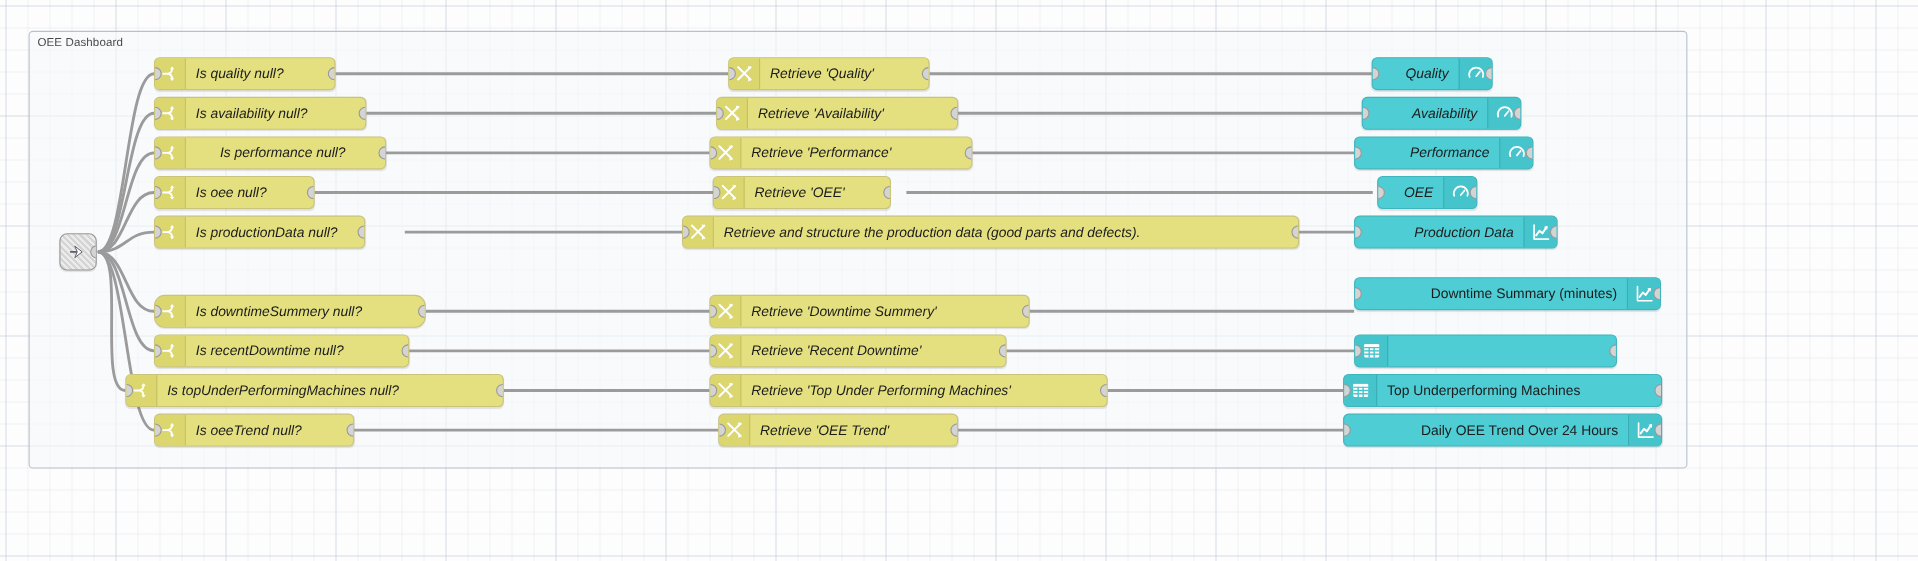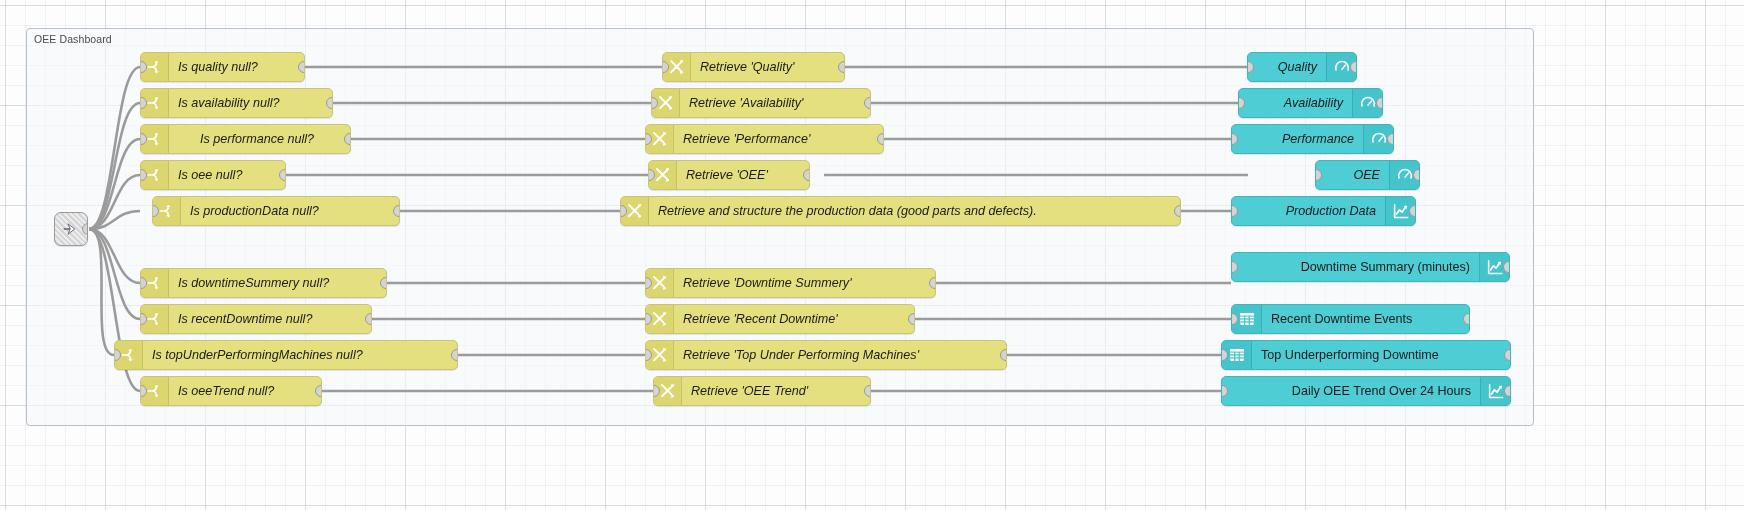--- a/index.html
+++ b/index.html
@@ -302,32 +302,32 @@
           <svg class="glyph" width="18" height="18" viewBox="0 0 24 24">
             <path d="M4 4 L19 19 M19 4 L4 19" stroke="#fff" stroke-width="2.4" fill="none" stroke-linecap="round"></path>
             <path d="M16 2.6 L20.6 4.6 L16.6 7.4 Z" fill="#fff"></path>
             <path d="M16.6 16.6 L20.6 19.4 L16 21.4 Z" fill="#fff"></path>
           </svg>
         </div>
         <div class="label">Retrieve 'OEE'</div>
         <div class="port in"></div>
         <div class="port out"></div>
       </div>
-      <div class="node ui" style="left: 1315px; top: 160px; width: 105px; justify-content: space-between;">
+      <div class="node ui" style="left: 1252px; top: 160px; width: 91px; justify-content: space-between;">
         <div class="label">OEE</div>
         <div class="icon-box right">
           <svg class="glyph" width="18" height="18" viewBox="0 0 24 24">
             <path d="M4 16 A8.5 8.5 0 1 1 20 16" stroke="#fff" stroke-width="2.1" fill="none" stroke-linecap="round"></path>
             <path d="M12 15 L16.5 9.5" stroke="#fff" stroke-width="2.1" fill="none" stroke-linecap="round"></path>
           </svg>
         </div>
         <div class="port in"></div>
         <div class="port out"></div>
       </div>
-      <div class="node switch" style="left: 140px; top: 196px; width: 248px; margin-left: 12px;">
+      <div class="node switch" style="left: 140px; top: 196px; width: 192px;">
         <div class="icon-box left">
           <svg class="glyph" width="18" height="18" viewBox="0 0 24 24">
             <path d="M3 12 H8 M8 12 C13 12 14 8 14 5 M8 12 C13 12 14 16 14 19" stroke="#fff" stroke-width="2.3" fill="none" stroke-linecap="round"></path>
             <path d="M11.2 6.6 L14 3.6 L16.6 6.6 Z" fill="#fff"></path>
             <path d="M11.2 17.4 L14 20.4 L16.6 17.4 Z" fill="#fff"></path>
           </svg>
         </div>
         <div class="label">Is productionData null?</div>
         <div class="port in"></div>
         <div class="port out"></div>
@@ -349,21 +349,21 @@
         <div class="icon-box right">
           <svg class="glyph" width="18" height="18" viewBox="0 0 24 24">
             <path d="M3.5 3.5 V20.5 H21" stroke="#fff" stroke-width="2" fill="none" stroke-linecap="round" stroke-linejoin="round"></path>
             <path d="M6 16 L10 10.5 L13.5 13.5 L18.5 6" stroke="#fff" stroke-width="2.4" fill="none" stroke-linecap="round" stroke-linejoin="round"></path>
             <path d="M15.5 5.5 L20 5 L19.3 9.5 Z" fill="#fff"></path>
           </svg>
         </div>
         <div class="port in"></div>
         <div class="port out"></div>
       </div>
-      <div class="node switch" style="left: 140px; top: 268px; width: 247px;">
+      <div class="node switch" style="left: 140px; top: 268px; width: 247px; border-radius: 10px;">
         <div class="icon-box left">
           <svg class="glyph" width="18" height="18" viewBox="0 0 24 24">
             <path d="M3 12 H8 M8 12 C13 12 14 8 14 5 M8 12 C13 12 14 16 14 19" stroke="#fff" stroke-width="2.3" fill="none" stroke-linecap="round"></path>
             <path d="M11.2 6.6 L14 3.6 L16.6 6.6 Z" fill="#fff"></path>
             <path d="M11.2 17.4 L14 20.4 L16.6 17.4 Z" fill="#fff"></path>
           </svg>
         </div>
         <div class="label">Is downtimeSummery null?</div>
         <div class="port in"></div>
         <div class="port out"></div>
@@ -421,21 +421,20 @@
           <svg class="glyph" width="18" height="18" viewBox="0 0 24 24">
             <rect x="3" y="4" width="18" height="16" rx="1.6" fill="#fff"></rect>
             <rect x="3" y="7.1" width="18" height="1.7" fill="#46c4cb"></rect>
             <rect x="3" y="11.1" width="18" height="1.7" fill="#46c4cb"></rect>
             <rect x="3" y="15.1" width="18" height="1.7" fill="#46c4cb"></rect>
             <rect x="8.1" y="7.1" width="1.7" height="12.9" fill="#46c4cb"></rect>
             <rect x="14.1" y="7.1" width="1.7" height="12.9" fill="#46c4cb"></rect>
             <rect x="3" y="4" width="18" height="3.2" fill="#fff"></rect>
           </svg>
         </div>
-        <div class="label">Recent Downtime Events</div>
         <div class="port in"></div>
         <div class="port out"></div>
       </div>
       <div class="node switch" style="left: 114px; top: 340px; width: 344px; justify-content: space-between;">
         <div class="icon-box left">
           <svg class="glyph" width="18" height="18" viewBox="0 0 24 24">
             <path d="M3 12 H8 M8 12 C13 12 14 8 14 5 M8 12 C13 12 14 16 14 19" stroke="#fff" stroke-width="2.3" fill="none" stroke-linecap="round"></path>
             <path d="M11.2 6.6 L14 3.6 L16.6 6.6 Z" fill="#fff"></path>
             <path d="M11.2 17.4 L14 20.4 L16.6 17.4 Z" fill="#fff"></path>
           </svg>
@@ -461,21 +460,21 @@
           <svg class="glyph" width="18" height="18" viewBox="0 0 24 24">
             <rect x="3" y="4" width="18" height="16" rx="1.6" fill="#fff"></rect>
             <rect x="3" y="7.1" width="18" height="1.7" fill="#46c4cb"></rect>
             <rect x="3" y="11.1" width="18" height="1.7" fill="#46c4cb"></rect>
             <rect x="3" y="15.1" width="18" height="1.7" fill="#46c4cb"></rect>
             <rect x="8.1" y="7.1" width="1.7" height="12.9" fill="#46c4cb"></rect>
             <rect x="14.1" y="7.1" width="1.7" height="12.9" fill="#46c4cb"></rect>
             <rect x="3" y="4" width="18" height="3.2" fill="#fff"></rect>
           </svg>
         </div>
-        <div class="label">Top Underperforming Downtime</div>
+        <div class="label">Top Underperforming Machines</div>
         <div class="port in"></div>
         <div class="port out"></div>
       </div>
       <div class="node switch" style="left: 140px; top: 376px; width: 182px;">
         <div class="icon-box left">
           <svg class="glyph" width="18" height="18" viewBox="0 0 24 24">
             <path d="M3 12 H8 M8 12 C13 12 14 8 14 5 M8 12 C13 12 14 16 14 19" stroke="#fff" stroke-width="2.3" fill="none" stroke-linecap="round"></path>
             <path d="M11.2 6.6 L14 3.6 L16.6 6.6 Z" fill="#fff"></path>
             <path d="M11.2 17.4 L14 20.4 L16.6 17.4 Z" fill="#fff"></path>
           </svg>

